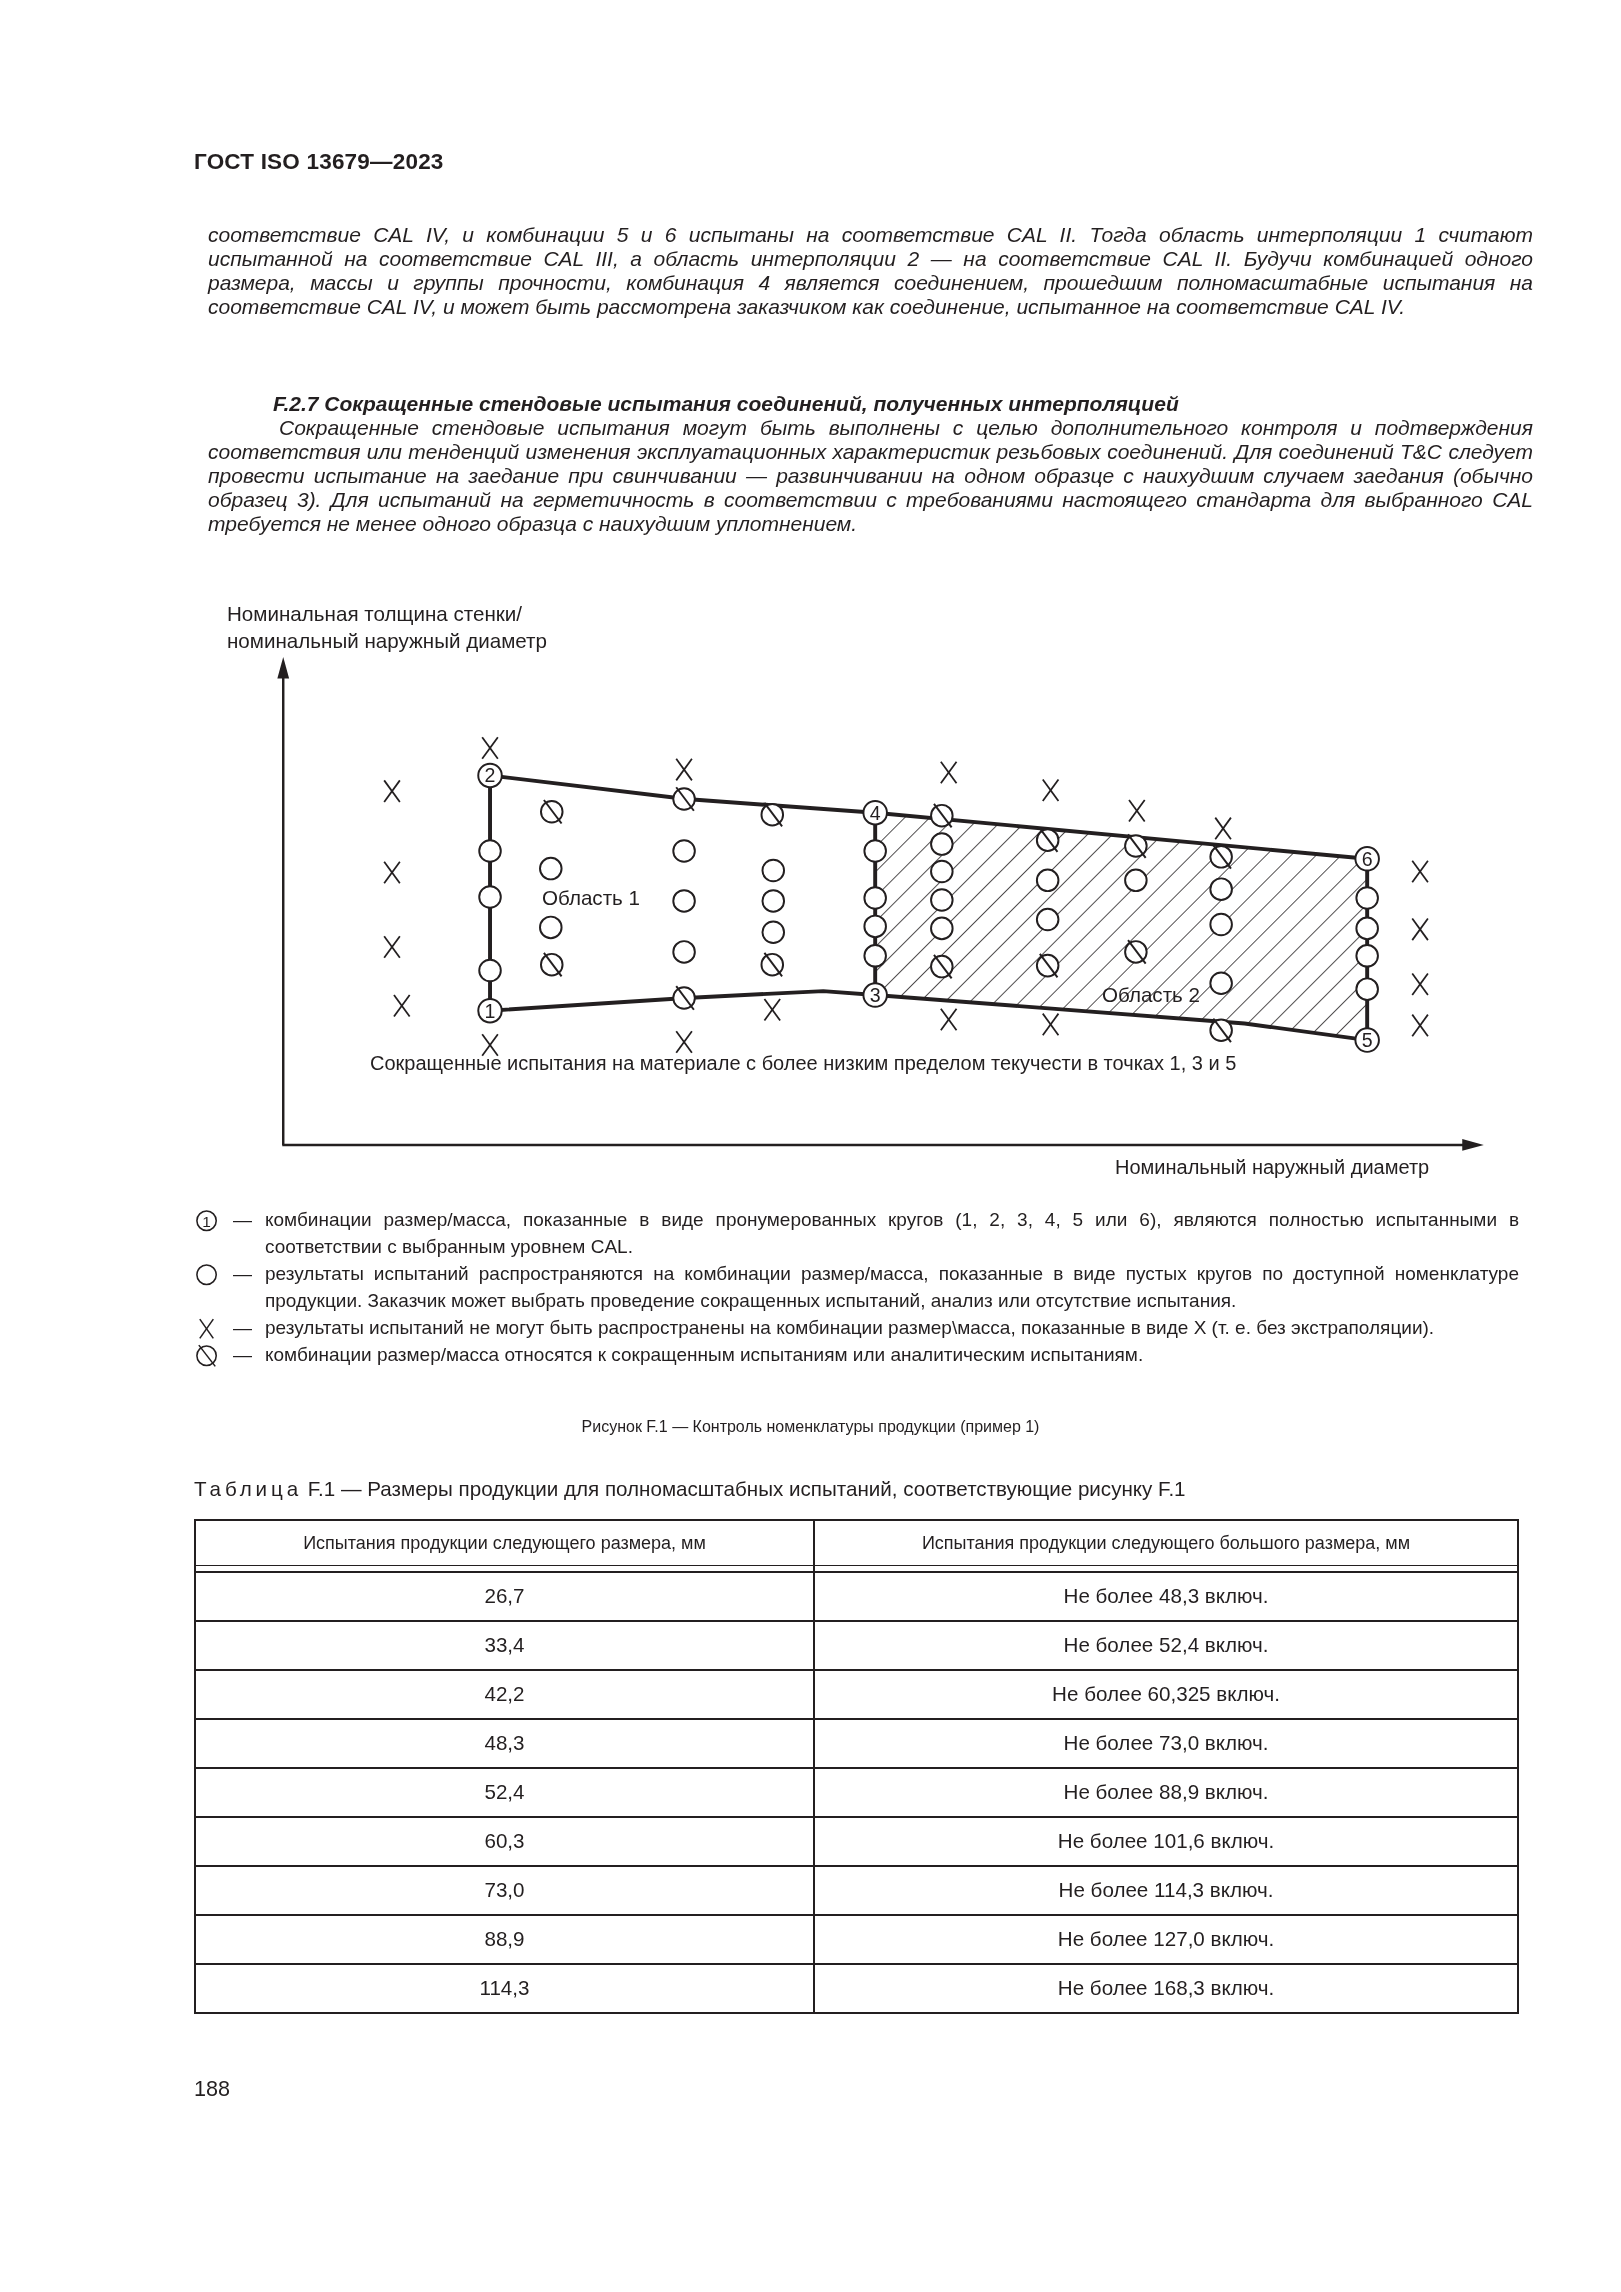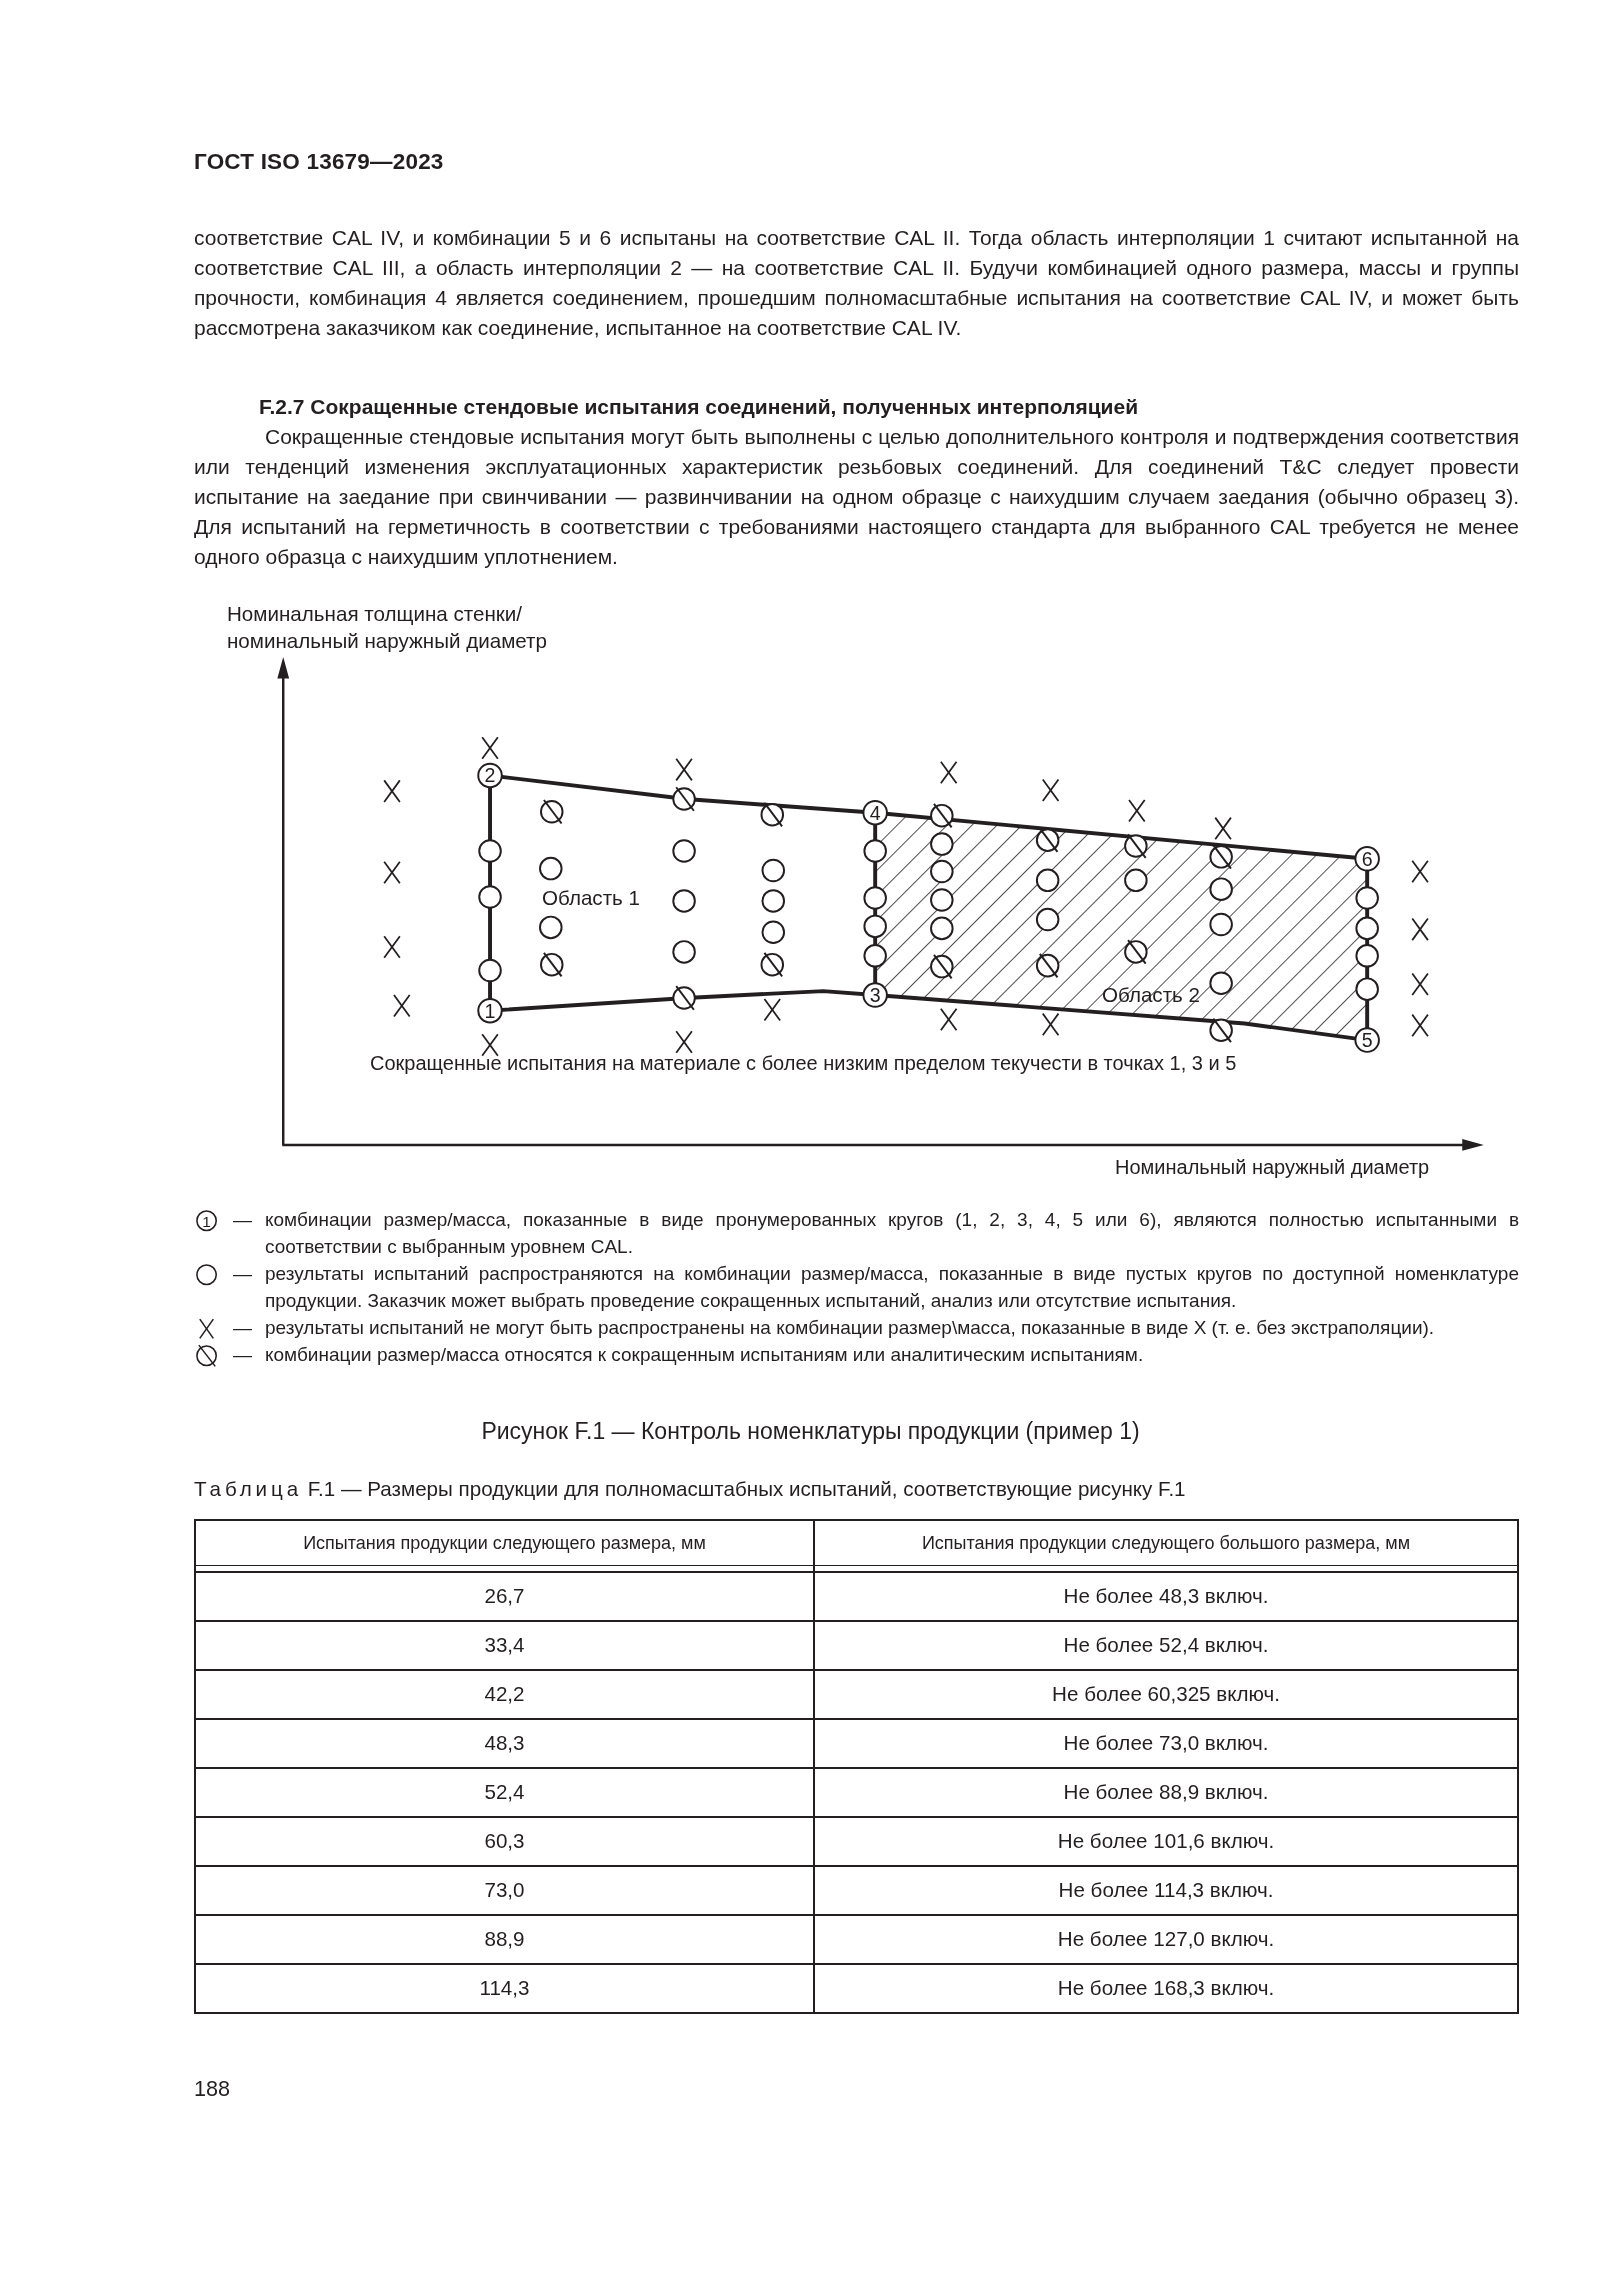--- a/index.html
+++ b/index.html
@@ -1,27 +1,27 @@
 <!DOCTYPE html>
 <html><head>
 <meta charset="utf-8">
 <style>
   html, body { margin:0; padding:0; background:#ffffff; }
   body { width:1621px; height:2293px; position:relative; font-family:"Liberation Sans", sans-serif; color:#231f20; overflow:hidden; }
   .abs { position:absolute; }
   .header { left:194px; top:149px; font-size:22.5px; font-weight:bold; letter-spacing:0.2px; }
-  .para { left:194px; width:1325px; font-size:21px; line-height:30px; text-align:justify; }
+  .para { left:208px; width:1325px; font-size:21px; line-height:24px; text-align:justify;font-style:italic; }
   .para p { margin:0; }
   .indent { text-indent:71px; }
   .subhead { font-weight:bold; }
   .legend { left:194px; top:1206px; width:1325px; font-size:19px; line-height:27px; }
   .leg-row { position:relative; padding-left:71px; text-align:justify; }
   .leg-sym { position:absolute; left:0; top:2.9px; width:29px; height:23.5px; }
   .leg-dash { position:absolute; left:39px; top:0; }
-  .caption { left:0; width:1621px; top:1418px; font-size:23px; text-align:center; }
+  .caption { left:0; width:1621px; top:1418px; font-size:16px; text-align:center; }
   .tcaption { left:194px; top:1477px; font-size:20.6px;text-align:right; }
   .tcaption .spaced { letter-spacing:3.9px; }
   table.data { position:absolute; left:194px; top:1519px; width:1325px; border-collapse:collapse; font-size:20.6px; }
   table.data th { font-weight:normal; font-size:18px; height:42px; border:2px solid #231f20; border-bottom:none;margin-left:37px; }
   table.data tr.sep td { height:0; padding:0; border-left:2px solid #231f20; border-right:2px solid #231f20; border-top:1.5px solid #231f20; border-bottom:none; line-height:0; font-size:0; }
   table.data tr.sep td { height:4.9px; }
   table.data td.cell { height:45px; text-align:center; border:2px solid #231f20; border-top-width:2.9px; }
   table.data tr.first td.cell { border-top-width:2px;margin-left:26px; }
   table.data tr.last td.cell { border-bottom-width:2.9px; }
   .pageno { left:194px; top:2076px; font-size:21.6px; }

